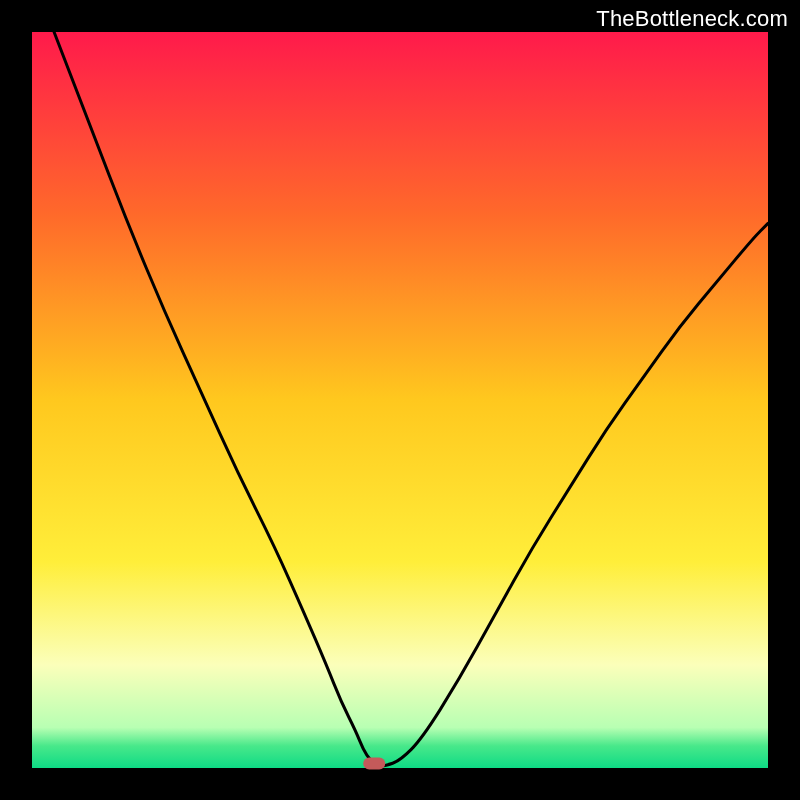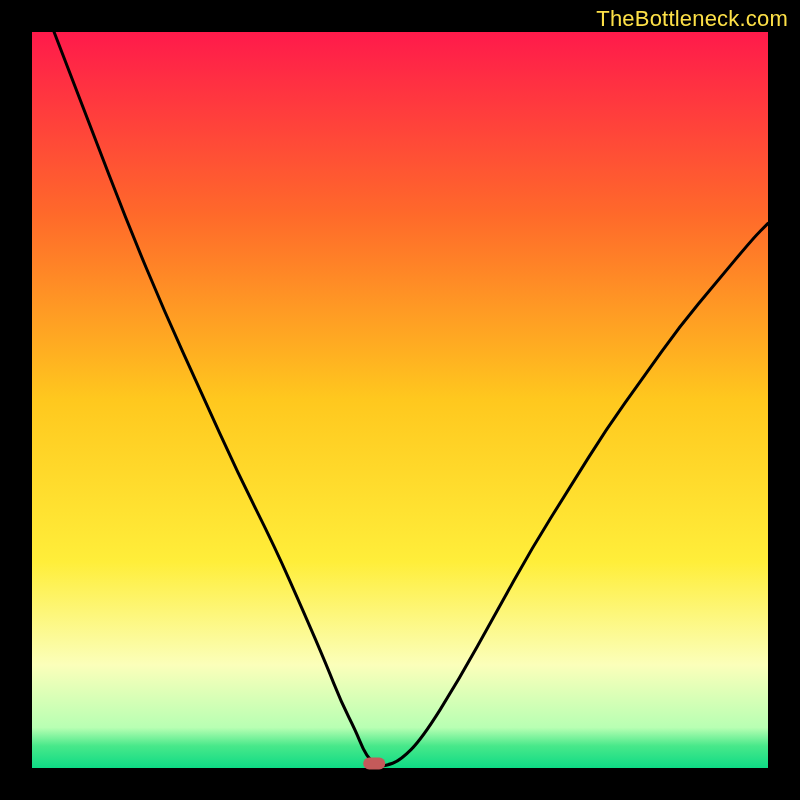--- a/index.html
+++ b/index.html
@@ -16,21 +16,21 @@
     left: 0;
     top: 0;
     width: 800px;
     height: 800px;
     background: #000;
   }
   .watermark {
     position: absolute;
     top: 6px;
     right: 12px;
-    color: #fde047;
+    color: #ffffff;
     font-size: 22px;
     font-weight: 500;
     letter-spacing: 0.2px;
     user-select: none;
   }
   svg { display: block; }
 </style>
 </head>
 <body>
 

